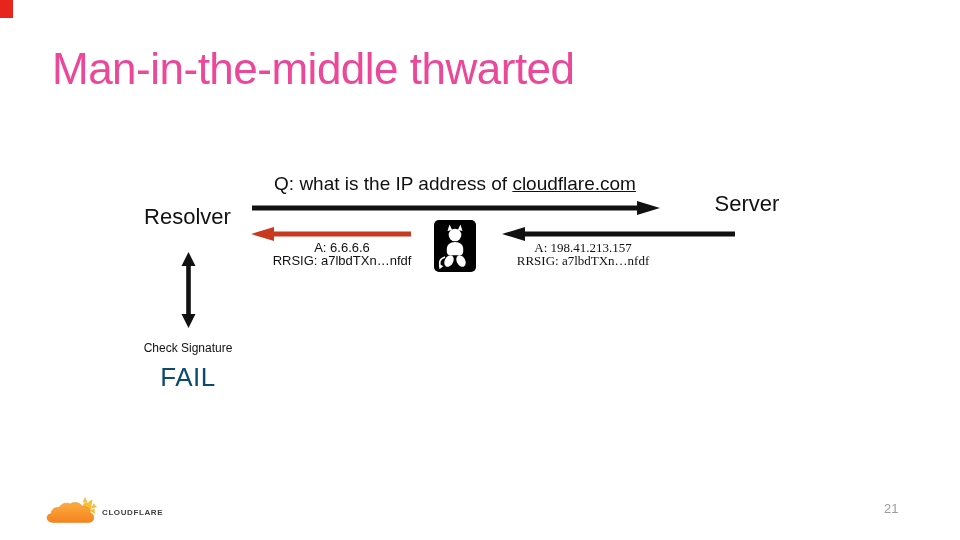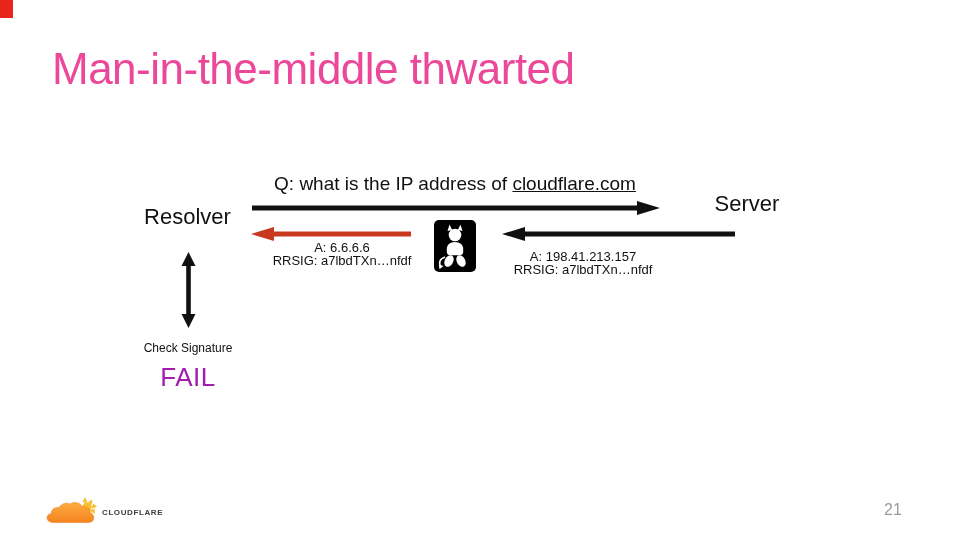--- a/index.html
+++ b/index.html
@@ -15,31 +15,31 @@
   .query-arrow{left:252px;top:200px;}
   .red-answer-arrow{left:251px;top:226px;}
   .black-answer-arrow{left:502px;top:226px;}
   .vertical-arrow{left:181px;top:252px;}
   .resolver-label{position:absolute;left:125px;top:204px;width:125px;text-align:center;
                   font-size:22px;}
   .auth-label{position:absolute;left:668px;top:189px;width:158px;text-align:center;
               font-size:22px;line-height:30px;}
   .answer-block{position:absolute;text-align:center;font-size:13px;line-height:13px;}
   .forged-answer{left:258px;top:241px;width:168px;}
-  .authentic-answer{left:499px;top:250px;width:168px;}
+  .authentic-answer{left:499px;top:241px;width:168px;font-family:Liberation Serif, serif;}
   .attacker{position:absolute;left:434px;top:220px;width:42px;height:52px;}
   .check-label{position:absolute;left:108px;top:341px;width:160px;text-align:center;
                font-size:12px;}
   .fail-label{position:absolute;left:108px;top:362px;width:160px;text-align:center;
-              font-size:26px;color:#a21caf;letter-spacing:0.5px;}
+              font-size:26px;color:#0c4a6e;letter-spacing:0.5px;}
   .footer-logo{position:absolute;left:45px;top:497px;display:flex;align-items:center;justify-content:space-between;}
   .logo-text{margin-left:5px;font-size:12px;font-weight:bold;color:#404042;
              letter-spacing:0.6px;font-variant:small-caps;text-transform:lowercase;}
   .logo-text span{font-variant:small-caps;}
-  .page-number{position:absolute;left:884px;top:501px;font-size:16px;color:#9b9b9b;}
+  .page-number{position:absolute;left:884px;top:501px;font-size:13px;color:#9b9b9b;}
 </style>
 </head>
 <body>
 
 <div class="slide">
 
   <div class="corner-mark"></div>
 
   <div class="title">Man-in-the-middle thwarted</div>
 

